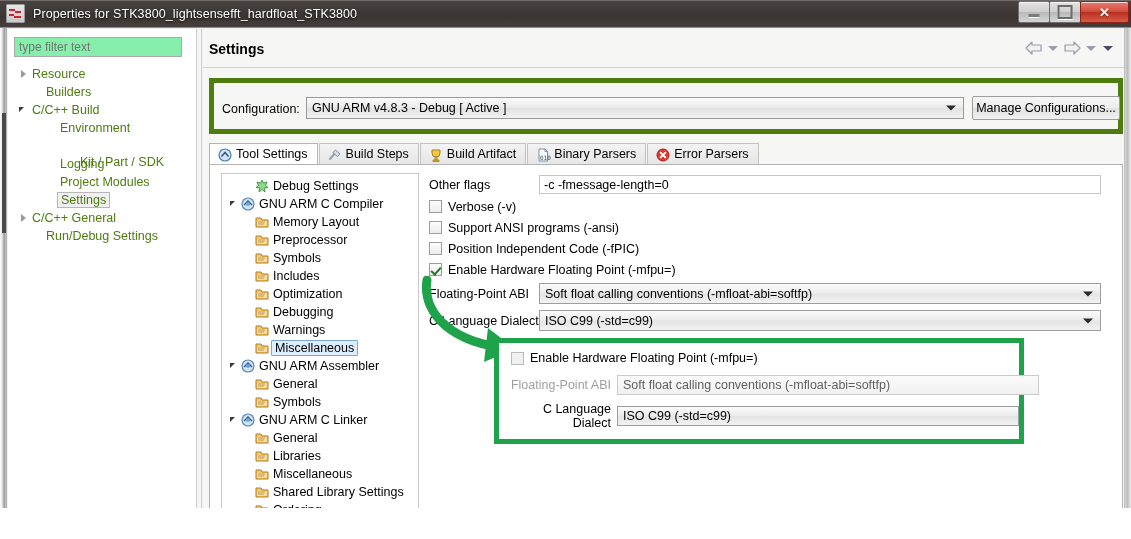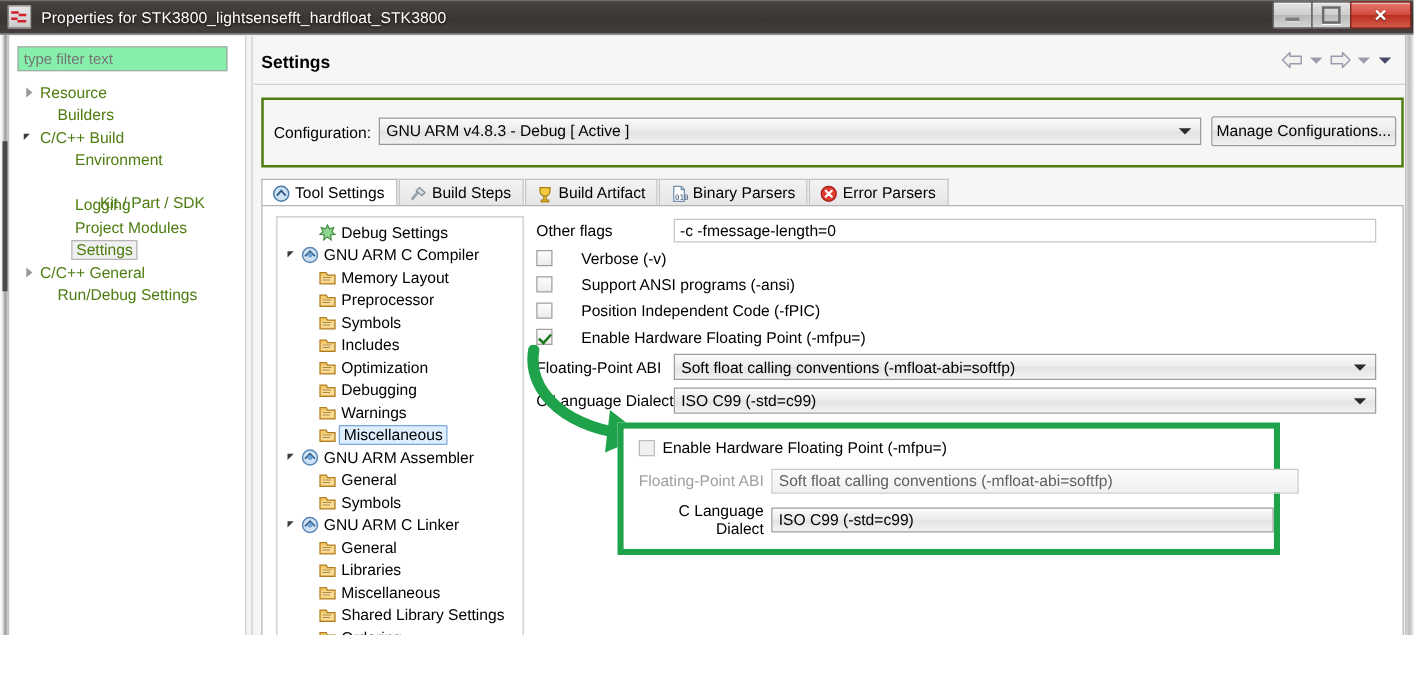--- a/index.html
+++ b/index.html
@@ -248,21 +248,21 @@
     border-top: 5px solid #9c9cae;
     margin: 0 2px;
   }
   .nav-caret.dark { border-top-color: #4a4a6a; }
 
   
   .config-group {
     position: absolute;
     left: 6px; top: 49px;
     width: 914px; height: 56px;
-    border: 2px solid #4d7c0f;
+    border: 5px solid #4d7c0f;
     background: #f6f6f5;
     box-sizing: border-box;
   }
   .config-label {
     position: absolute;
     left: 8px; top: 19px;
     font-size: 12.5px;
     color: #000;
   }
   .config-combo {
@@ -428,21 +428,21 @@
     font-size: 12.5px;
     font-family: "Liberation Sans", sans-serif;
     color: #000;
     padding: 0 4px;
     outline: none;
   }
   .cbrow {
     height: 21px;
     display: flex;
     align-items: center;
-    gap: 23px;
+    gap: 6px;
     font-size: 12.5px;
     color: #000;
     cursor: default;
   }
   .cb {
     width: 13px; height: 13px;
     border: 1px solid #9e9e9e;
     background: linear-gradient(180deg,#fdfdfd,#ececec);
     box-sizing: border-box;
     position: relative;

